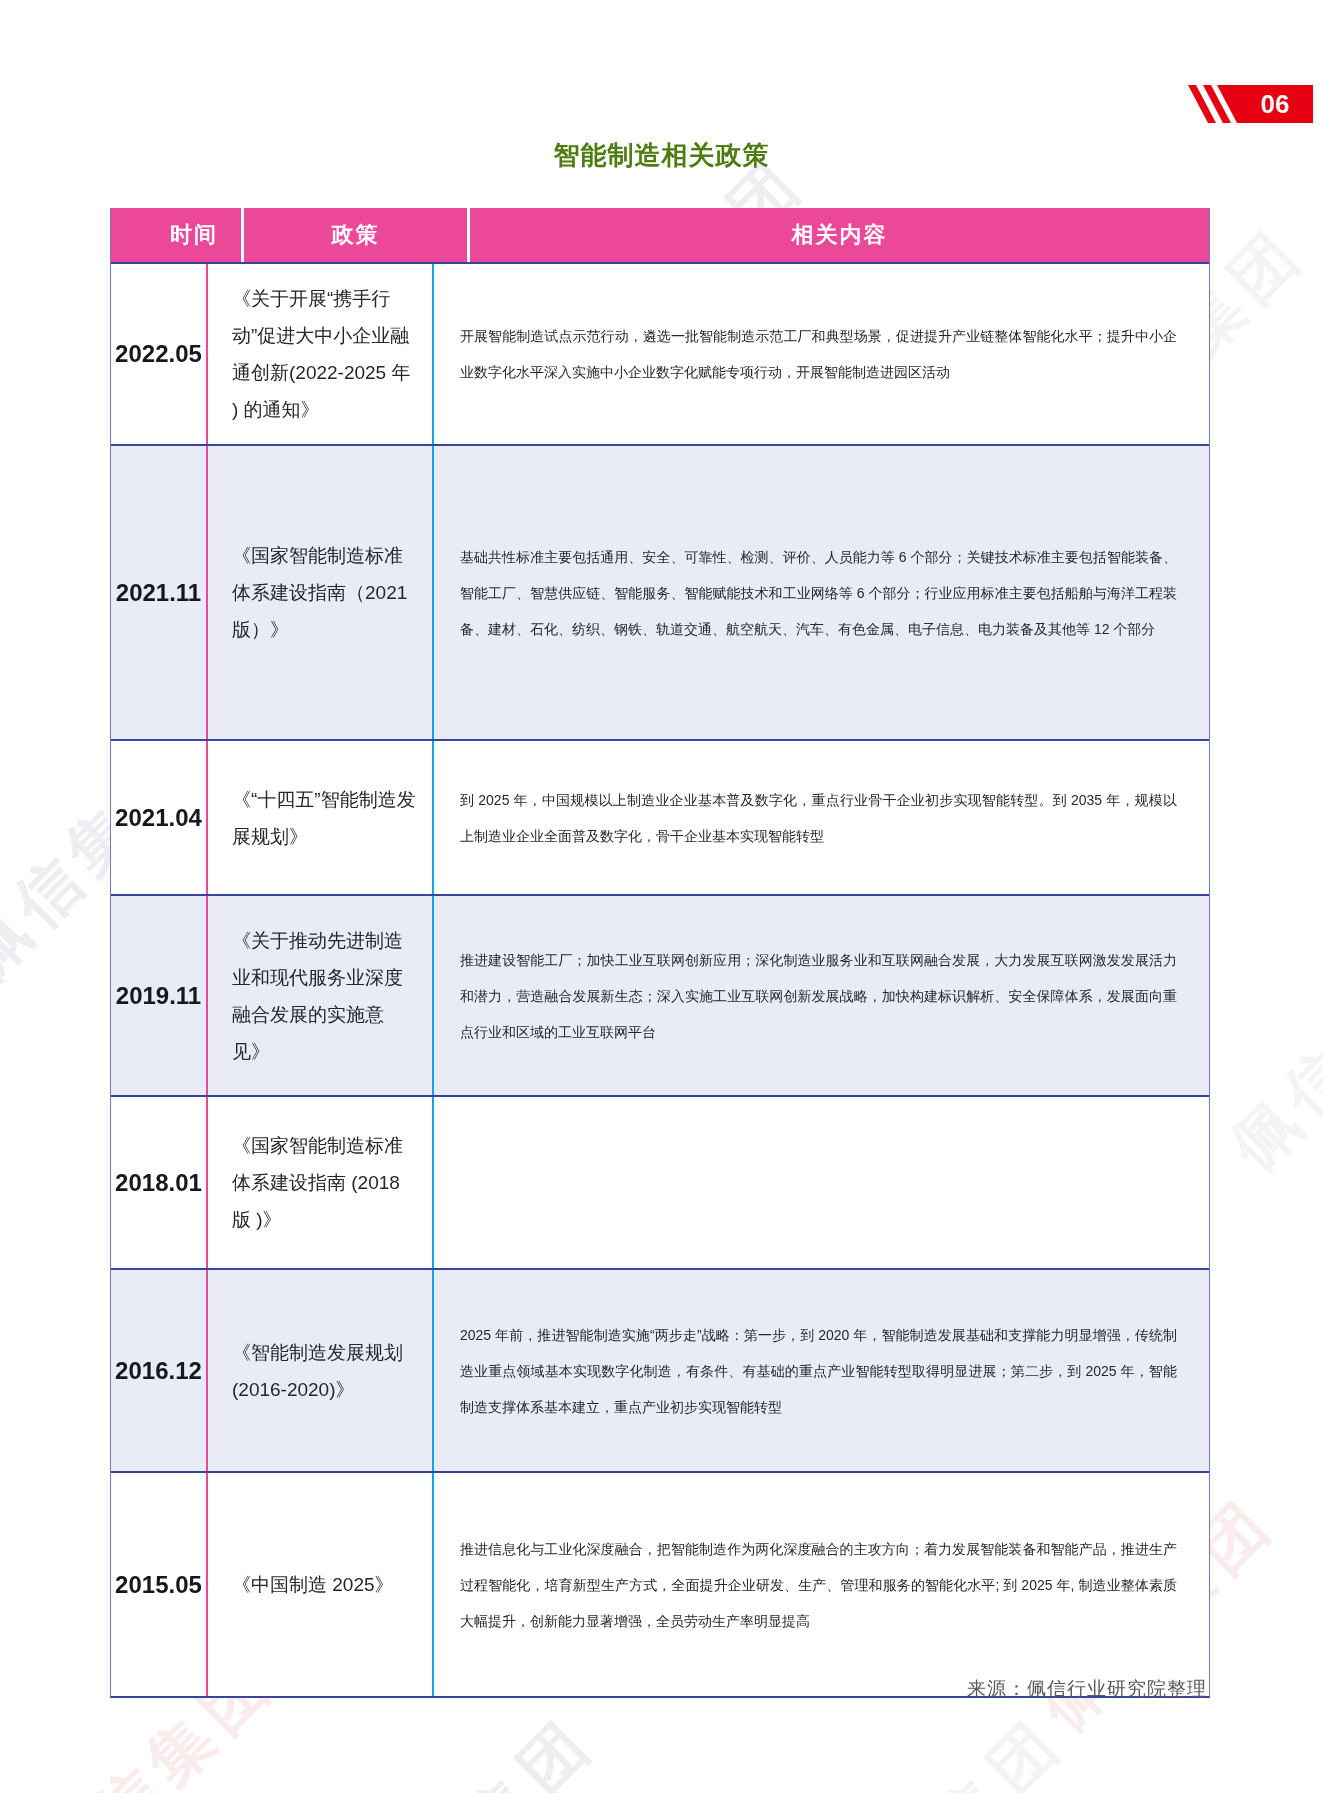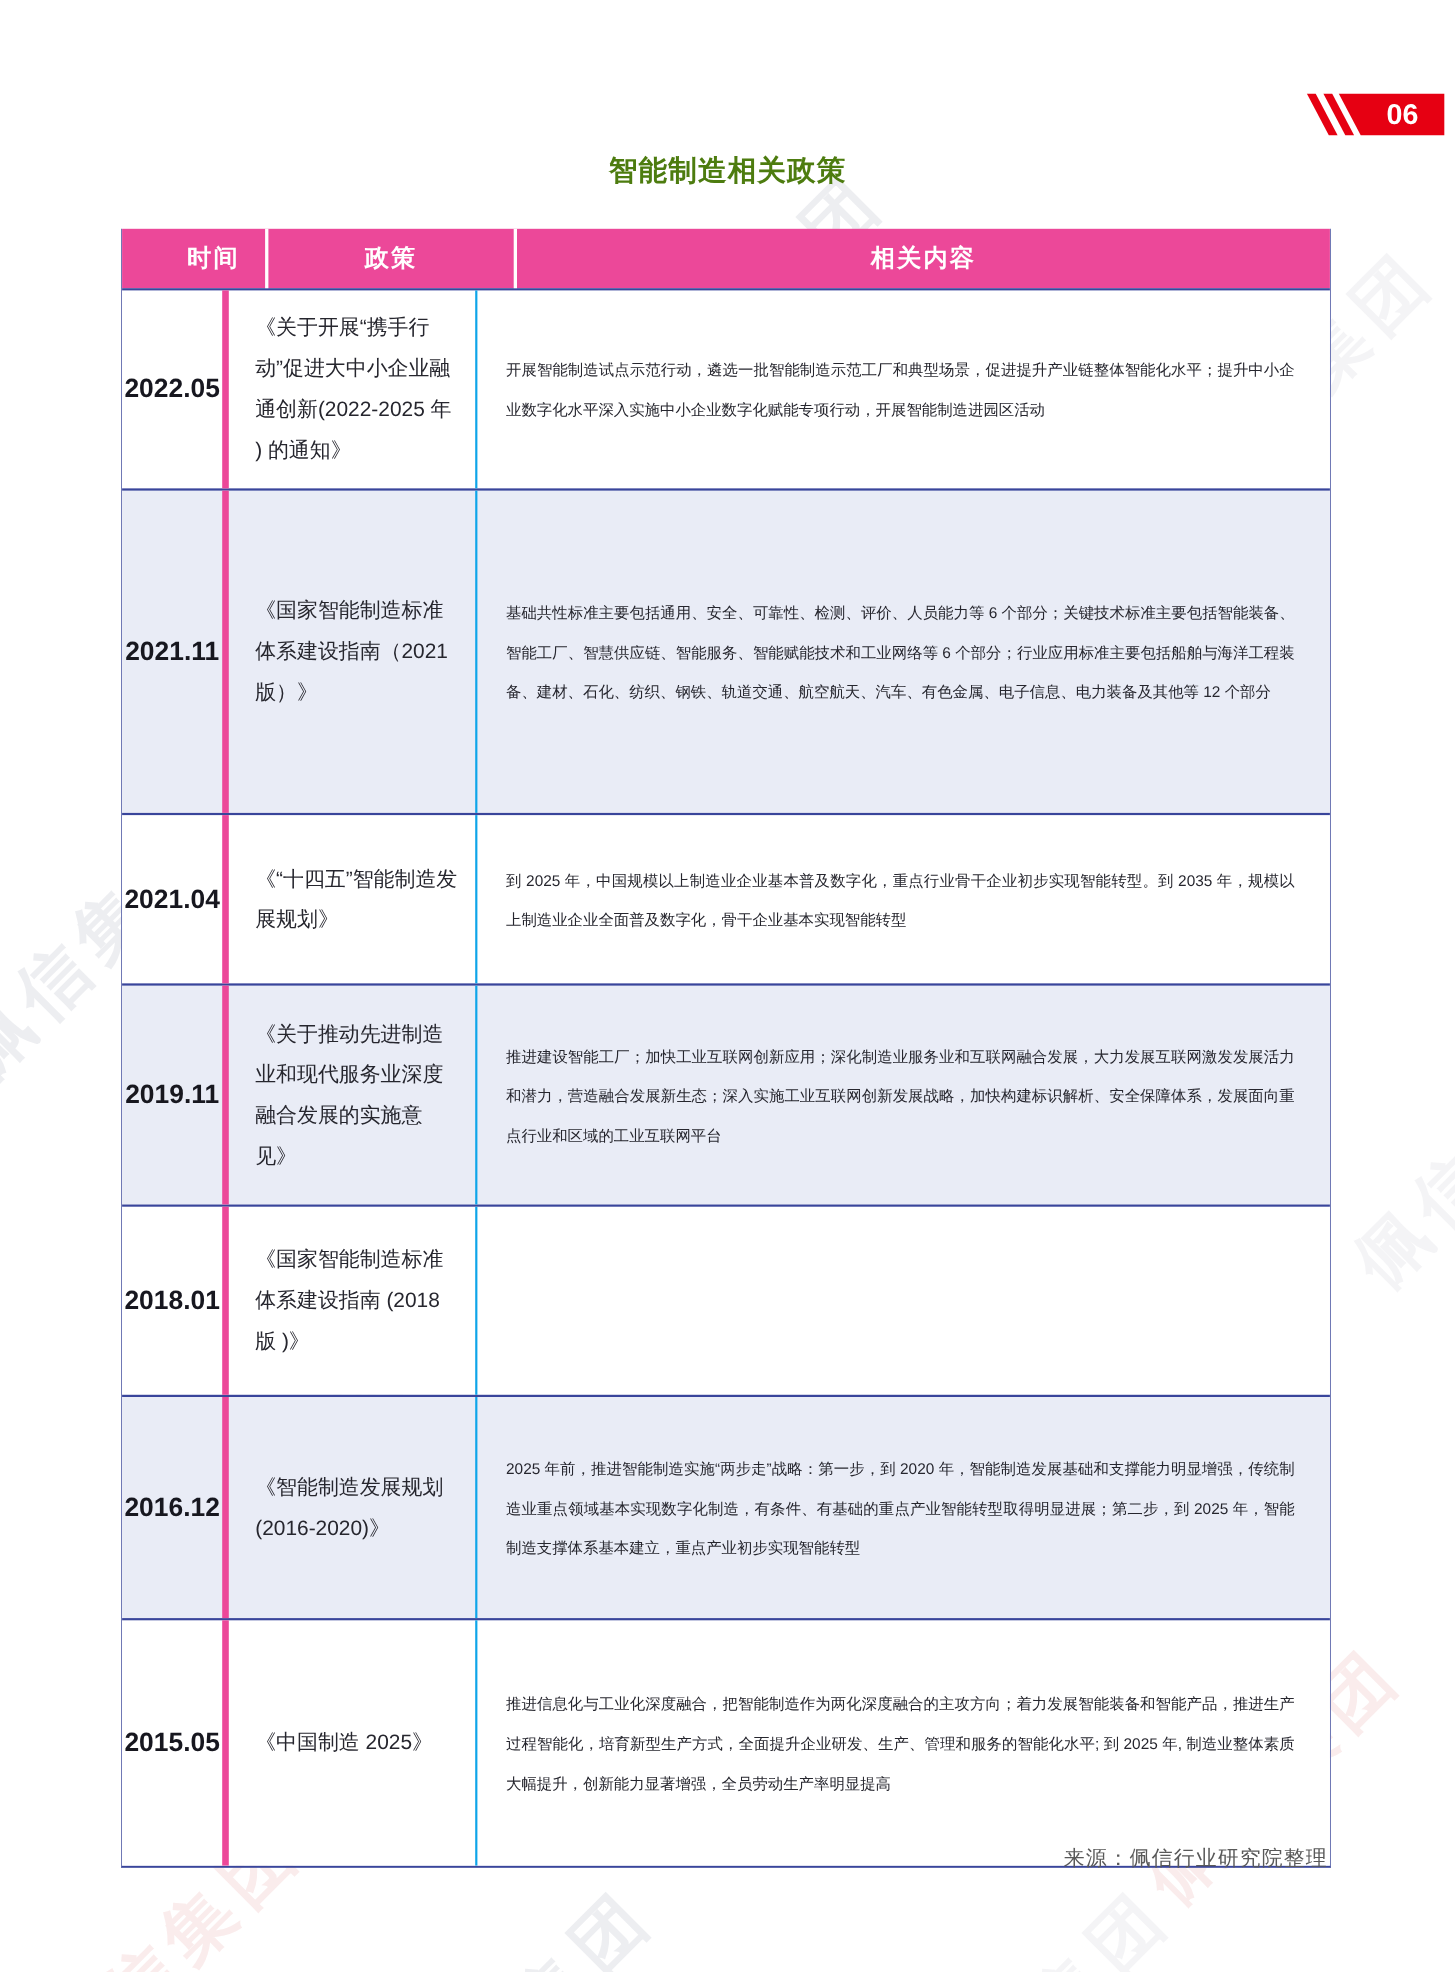--- a/index.html
+++ b/index.html
@@ -87,21 +87,21 @@
   .row:first-of-type { border-top:none; }
   .row-light { background:#e9ecf6; }
   .row-white { background:#ffffff; }
 
   .cell-time {
     width:97px;
     display:flex; align-items:center; justify-content:center;
     font-size:24px;
     font-weight:bold;
     color:#17171f;
-    border-right:6px solid #ec4899;
+    border-right:2px solid #ec4899;
   }
   .cell-policy {
     width:226px;
     display:flex; align-items:center;
     padding:16px 14px 16px 24px;
     font-size:19px;
     line-height:37px;
     color:#26262e;
     border-right:2px solid #0ea5e9;
   }

